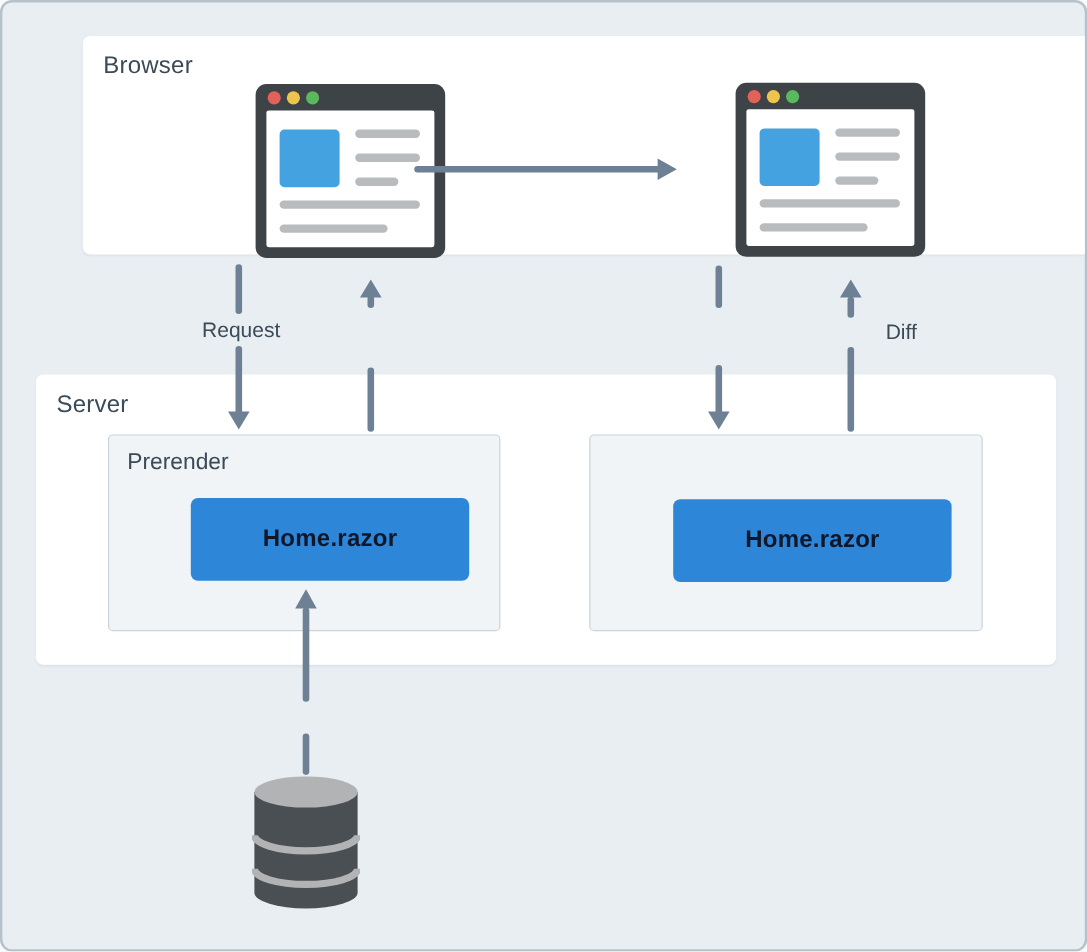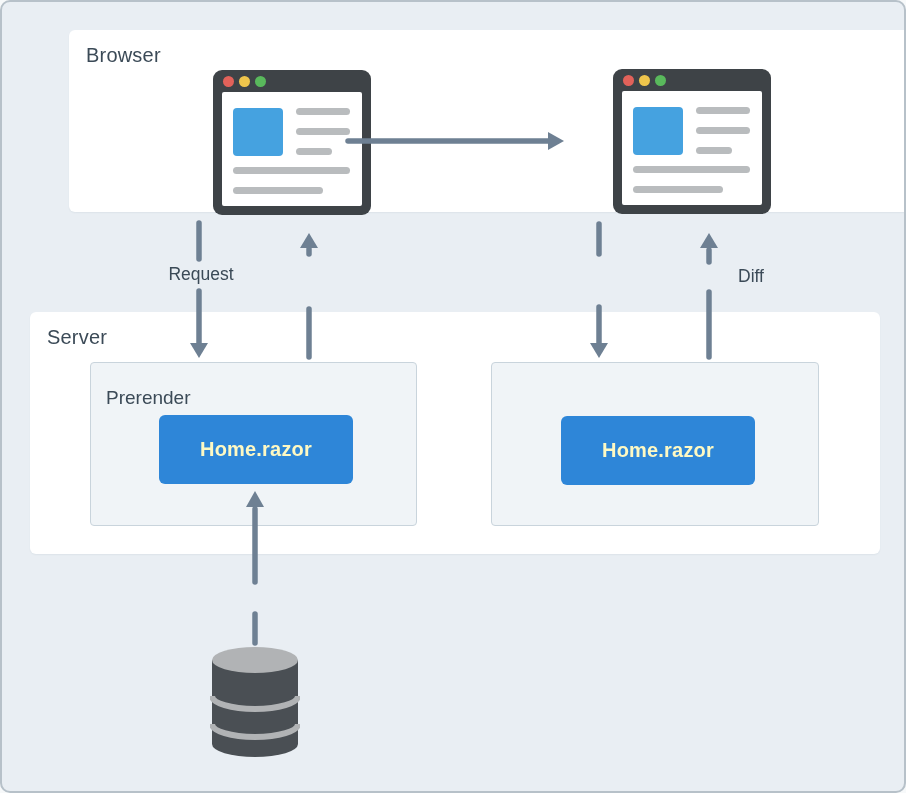--- a/index.html
+++ b/index.html
@@ -63,30 +63,30 @@
   .subbox {
     position: absolute; top: 50px;
     height: 164px;
     background: #f0f4f7;
     border: 1px solid #c9d4dc;
     border-radius: 4px;
   }
   .subbox.pre { left: 60px;  width: 327px; }
   .subbox.int { left: 461px; width: 328px; }
   .subbox-label {
-    position: absolute; left: 15px; top: 24px;
+    position: absolute; left: 15px; top: 12px;
     font-size: 19px;
   }
   .razor-btn {
     position: absolute; left: 68px; top: 52px;
-    width: 194px; height: 69px;
+    width: 232px; height: 69px;
     background: #2e86d8;
     border-radius: 6px;
     display: flex; align-items: center; justify-content: center;
-    color: #fef9c3; font-size: 20px; font-weight: 700;
+    color: #0f172a; font-size: 20px; font-weight: 700;
     letter-spacing: .2px;
   }
   
   .alabel {
     position: absolute;
     transform: translate(-50%, -50%);
     font-size: 17.5px; line-height: 1.55;
     text-align: center; white-space: nowrap;
   }
   .alabel.wrap { white-space: normal; }

